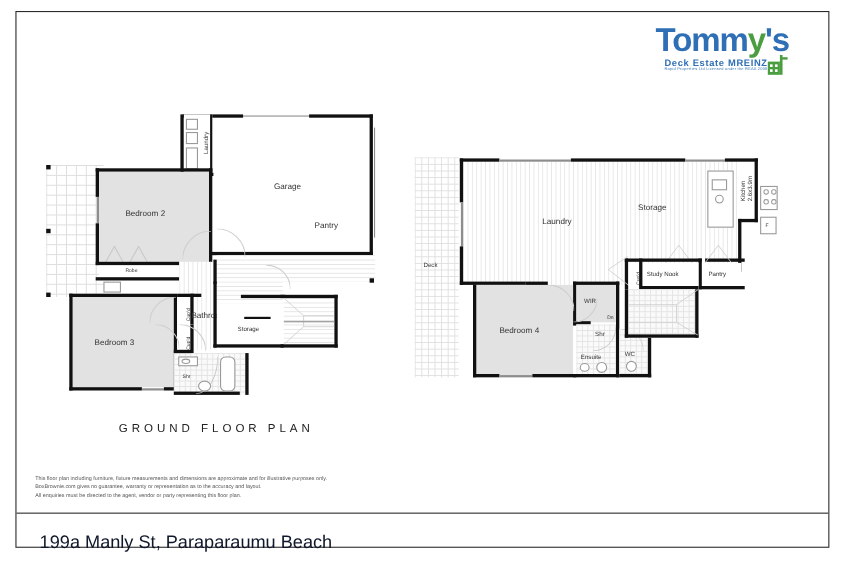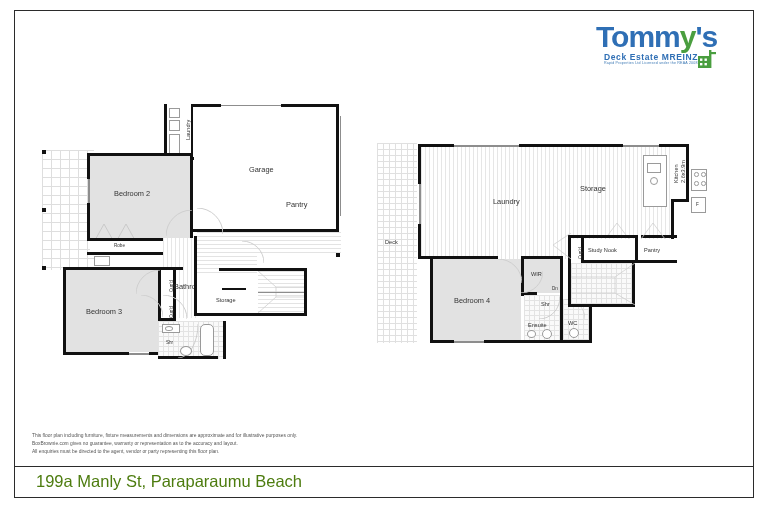--- a/index.html
+++ b/index.html
@@ -62,21 +62,21 @@
   .post{position:absolute;width:4px;height:4px;background:#111;}
   .fixture{position:absolute;border:.8px solid #9a9a9a;background:#fff;box-sizing:border-box;}
   .fixture-r{border-radius:50%;}
 
   
   .plantitle{position:absolute;font-size:10.5px;letter-spacing:3.6px;color:#222;}
 
   
   #disc{position:absolute;left:32px;top:432px;font-size:4.9px;color:#555;line-height:8.1px;}
   #addrbar{position:absolute;left:15px;top:466px;width:738px;height:31px;border-top:1.3px solid #2b2b2b;box-sizing:border-box;}
-  #addr{position:absolute;left:36px;top:472px;font-size:16.5px;color:#4d7c0f;}
+  #addr{position:absolute;left:36px;top:484px;font-size:16.5px;color:#0f172a;}
 </style>
 </head>
 <body>
 
 <div id="page">
   <div id="frame"></div>
 
   <div id="logo">
     <div id="logo-word"><span>Tomm</span><span id="logo-y">y</span><span>'s</span></div>
     <div id="logo-sub">Deck Estate MREINZ</div>
@@ -313,20 +313,21 @@
     <div class="room tile" style="left:196px;top:128px;width:64px;height:44px;"></div>
     <div class="wall" style="left:193px;top:128px;width:3px;height:44px;"></div>
     <div class="wall" style="left:257px;top:128px;width:3px;height:44px;"></div>
     <div class="wall" style="left:193px;top:169px;width:67px;height:3px;"></div>
     <svg style="position:absolute;left:196px;top:128px;width:64px;height:42px;">
         <path d="M64 0 L44 14 M64 42 L44 30 M44 14 L44 30 L0 30 M44 14 L0 14" fill="none" stroke="#cfcfcf" stroke-width=".8"></path>
       </svg>
     <div class="lbl xs" style="left:177px;top:152px;">Dn</div>
   </div>
 
+  <div class="plantitle" style="left:108px;top:384px;">GROUND FLOOR PLAN</div>
 
   <div id="disc">
     <div>This floor plan including furniture, fixture measurements and dimensions are approximate and for illustrative purposes only.</div>
     <div>BoxBrownie.com gives no guarantee, warranty or representation as to the accuracy and layout.</div>
     <div>All enquiries must be directed to the agent, vendor or party representing this floor plan.</div>
   </div>
 
   <div id="addrbar"></div>
   <div id="addr">199a Manly St, Paraparaumu Beach</div>
 </div>

